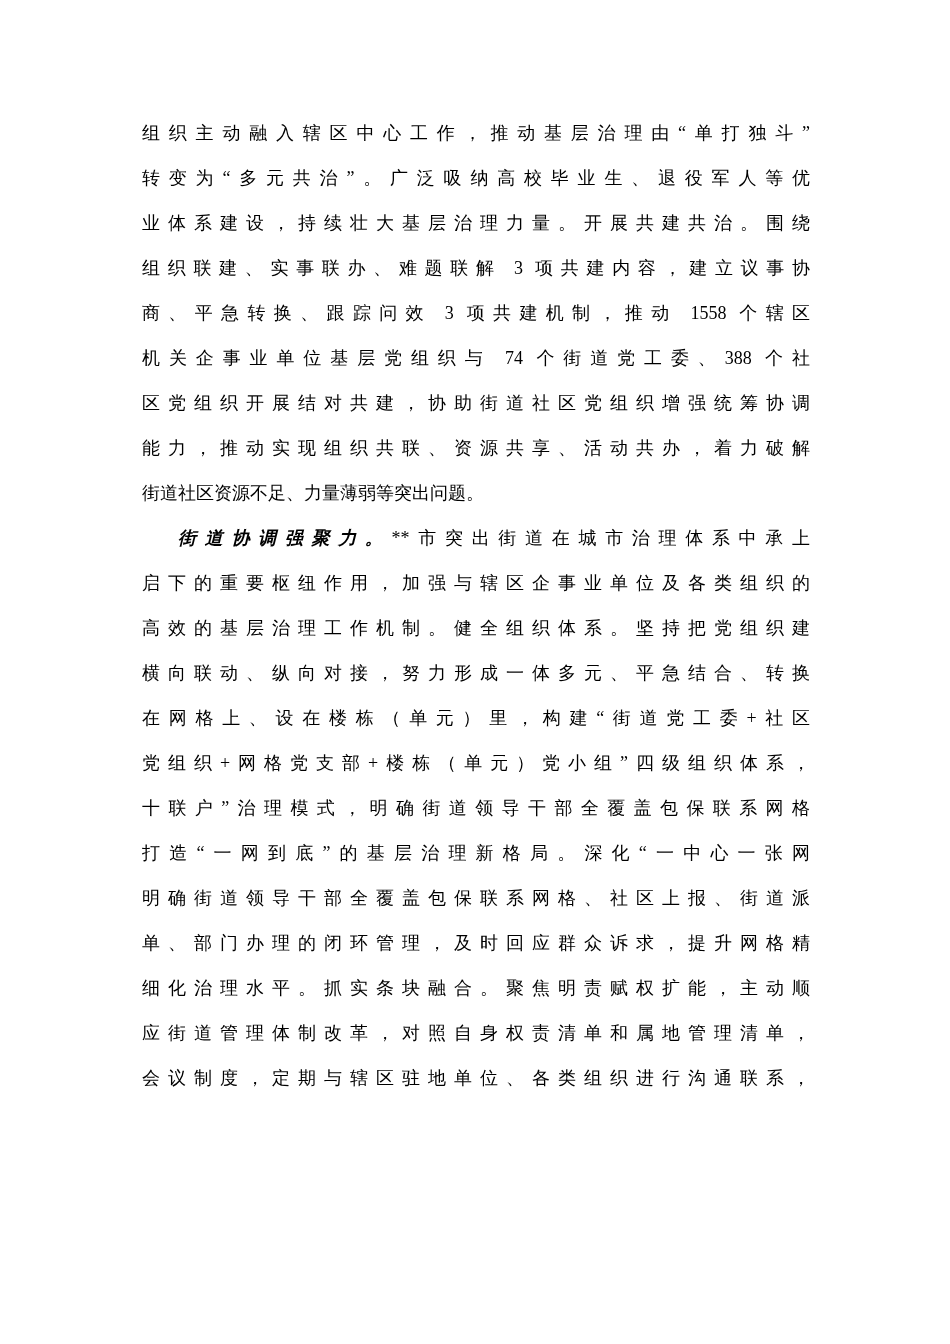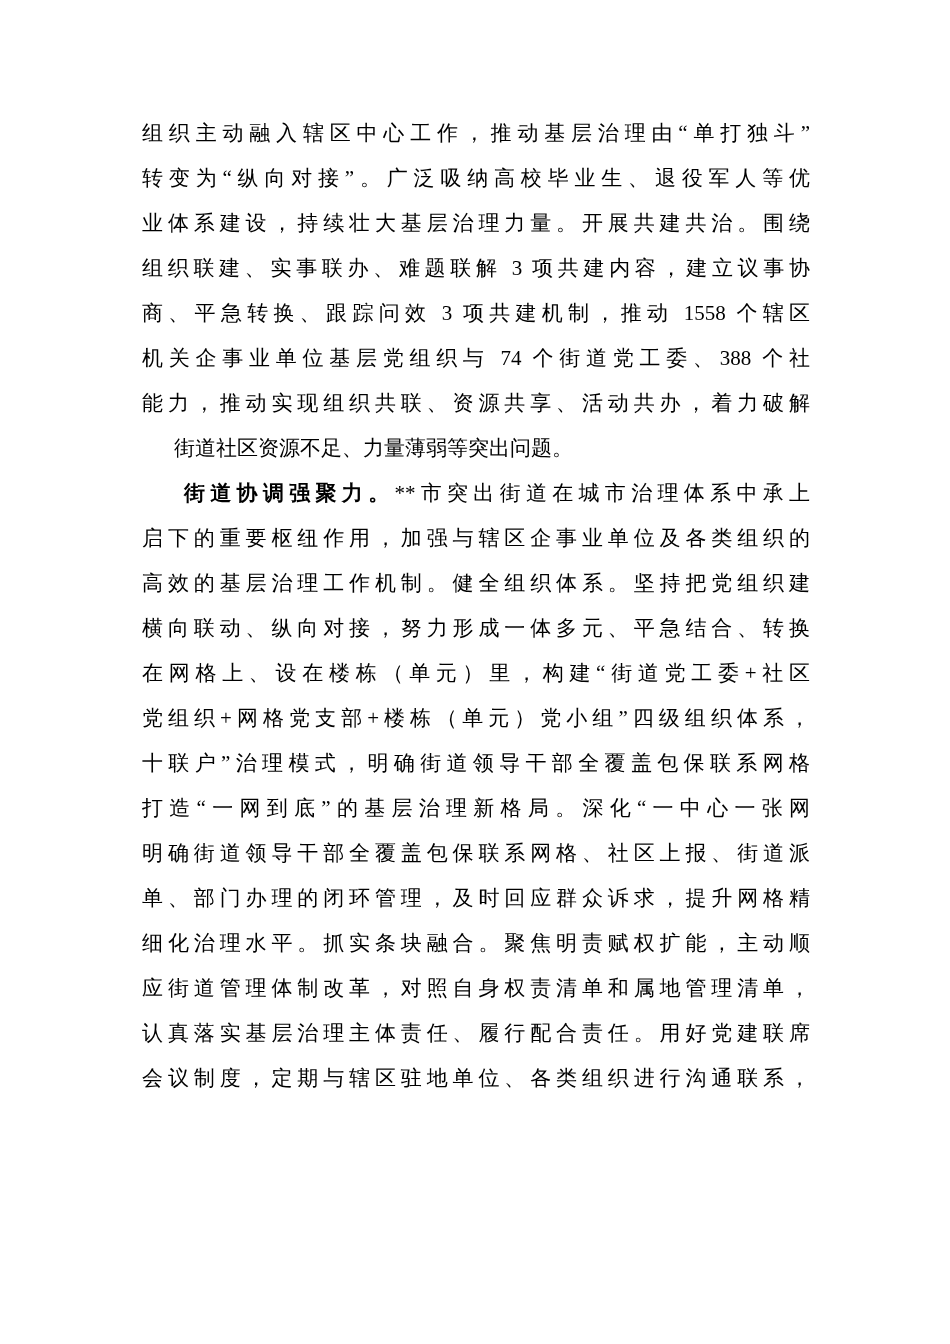--- a/index.html
+++ b/index.html
@@ -22,62 +22,62 @@
     top: 111px;
     width: 668px;
   }
   .paragraph {
     margin: 0;
     padding: 0;
   }
   .line {
     height: 45px;
     line-height: 45px;
-    font-size: 21px;
+    font-size: 18px;
     text-align: justify;
     text-align-last: justify;
     white-space: normal;
   }
   .line.no-justify {
     text-align: left;
     text-align-last: left;
-    margin-left: 32px;
   }
   .line.indent {
     text-indent: 2em;
   }
   .line b {
     font-weight: bold;
+    font-style: italic;
   }
 </style>
 </head>
 <body>
 
 <div class="page">
   <div class="text-block">
       <div class="paragraph">
         <div class="line">组织主动融入辖区中心工作，推动基层治理由“单打独斗”</div>
-        <div class="line">转变为“纵向对接”。广泛吸纳高校毕业生、退役军人等优</div>
+        <div class="line">转变为“多元共治”。广泛吸纳高校毕业生、退役军人等优</div>
         <div class="line">业体系建设，持续壮大基层治理力量。开展共建共治。围绕</div>
         <div class="line">组织联建、实事联办、难题联解 3 项共建内容，建立议事协</div>
         <div class="line">商、平急转换、跟踪问效 3 项共建机制，推动 1558 个辖区</div>
         <div class="line">机关企事业单位基层党组织与 74 个街道党工委、388 个社</div>
+        <div class="line">区党组织开展结对共建，协助街道社区党组织增强统筹协调</div>
         <div class="line">能力，推动实现组织共联、资源共享、活动共办，着力破解</div>
         <div class="line no-justify">街道社区资源不足、力量薄弱等突出问题。</div>
       </div>
       <div class="paragraph">
         <div class="line indent"><b>街道协调强聚力。</b><span>**市突出街道在城市治理体系中承上</span></div>
         <div class="line">启下的重要枢纽作用，加强与辖区企事业单位及各类组织的</div>
         <div class="line">高效的基层治理工作机制。健全组织体系。坚持把党组织建</div>
         <div class="line">横向联动、纵向对接，努力形成一体多元、平急结合、转换</div>
         <div class="line">在网格上、设在楼栋（单元）里，构建“街道党工委+社区</div>
         <div class="line">党组织+网格党支部+楼栋（单元）党小组”四级组织体系，</div>
         <div class="line">十联户”治理模式，明确街道领导干部全覆盖包保联系网格</div>
         <div class="line">打造“一网到底”的基层治理新格局。深化“一中心一张网</div>
         <div class="line">明确街道领导干部全覆盖包保联系网格、社区上报、街道派</div>
         <div class="line">单、部门办理的闭环管理，及时回应群众诉求，提升网格精</div>
         <div class="line">细化治理水平。抓实条块融合。聚焦明责赋权扩能，主动顺</div>
         <div class="line">应街道管理体制改革，对照自身权责清单和属地管理清单，</div>
-        <div class="line">认真落实基层治理主体责任、履行配合责任。用好党建联席</div>
         <div class="line">会议制度，定期与辖区驻地单位、各类组织进行沟通联系，</div>
       </div>
     </div>
 </div>
 
 </body></html>

